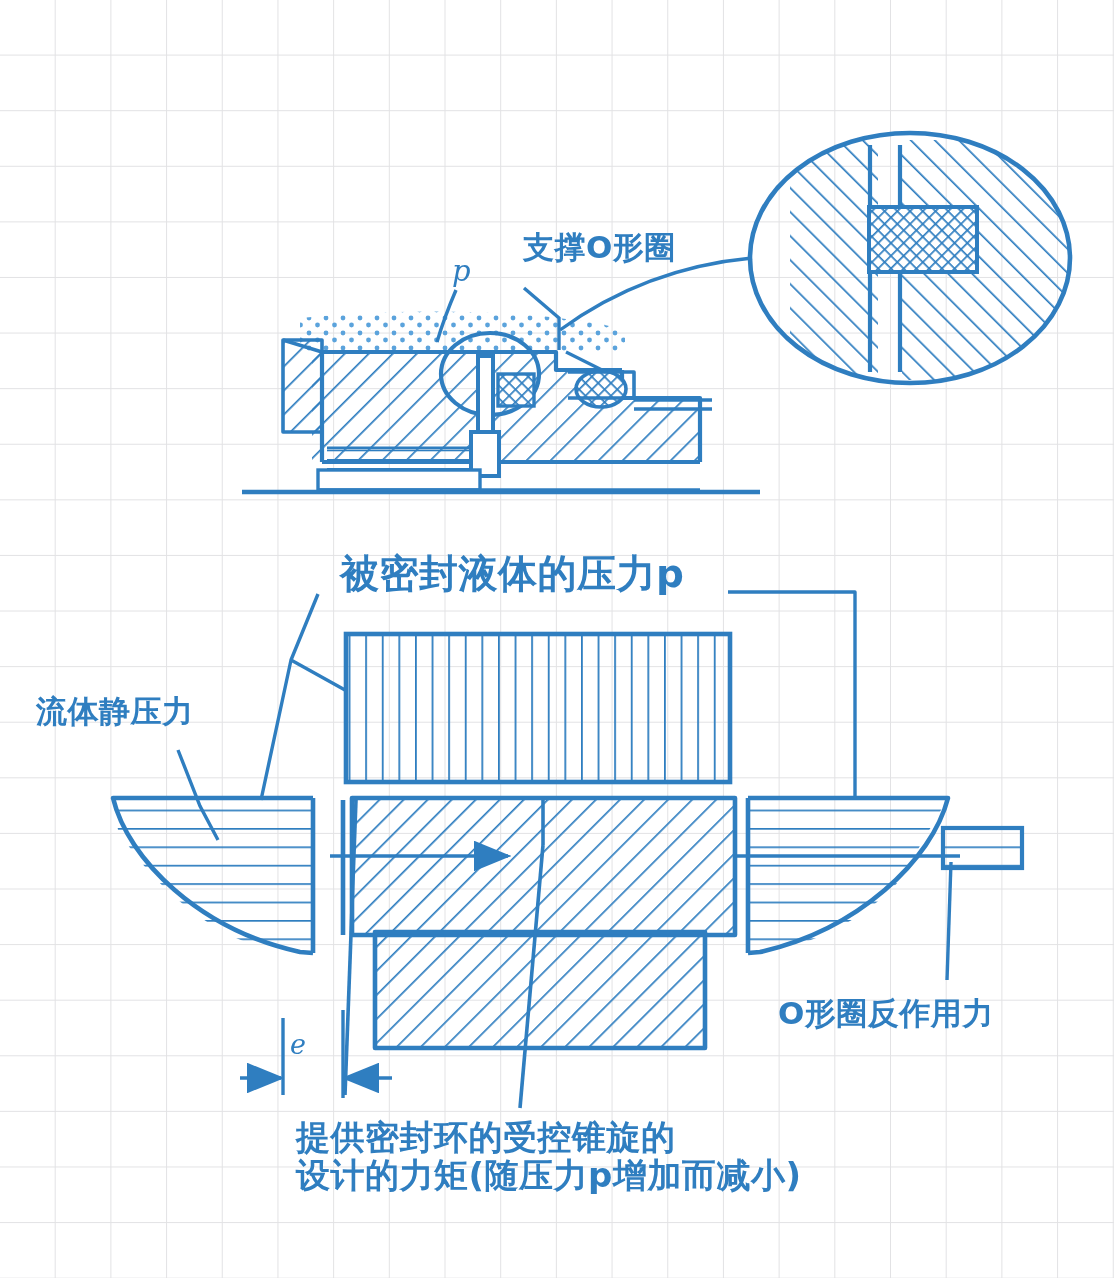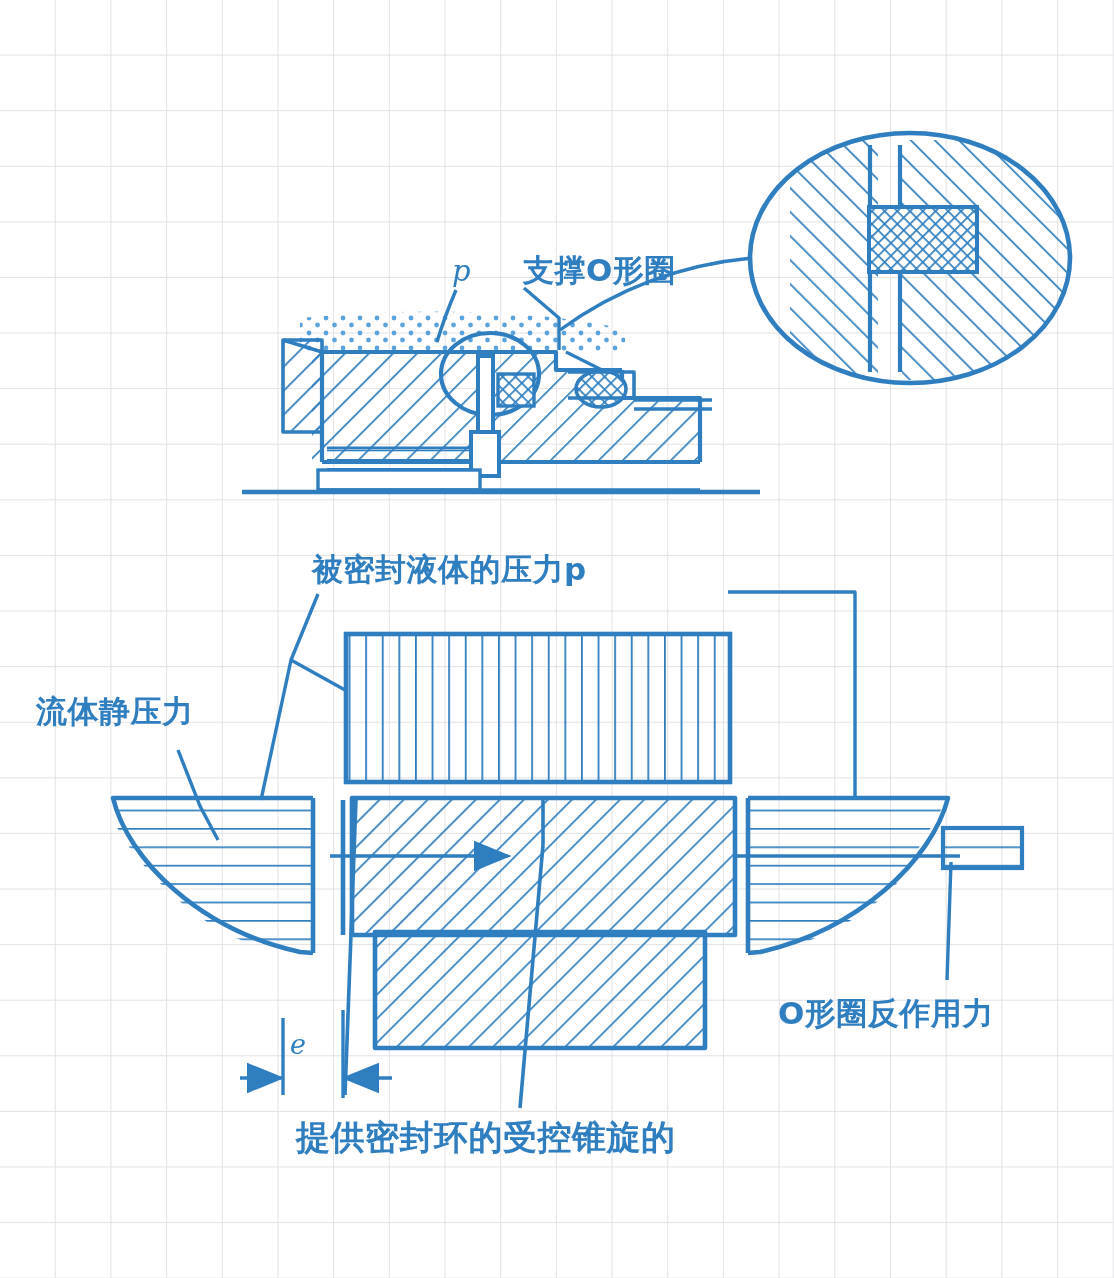--- a/index.html
+++ b/index.html
@@ -38,22 +38,22 @@
     letter-spacing: 0.5px;
   }
   .lbl-cn {
     font-family: "DejaVu Sans", "Liberation Sans", sans-serif;
   }
   .lbl-it {
     font-family: "DejaVu Serif", "Liberation Serif", serif;
     font-style: italic;
     font-weight: normal;
   }
-  #label-supporting-oring { left: 523px; top: 253px; font-size: 31px; }
-  #label-sealed-fluid-pressure { left: 312px; top: 552px; font-size: 31px; }
+  #label-supporting-oring { left: 523px; top: 230px; font-size: 31px; }
+  #label-sealed-fluid-pressure { left: 340px; top: 552px; font-size: 39px; }
   #label-hydrostatic-pressure { left: 36px; top: 694px; font-size: 31px; }
   #label-oring-reaction-force { left: 778px; top: 996px; font-size: 31px; }
   #label-caption { left: 296px; top: 1118px; font-size: 34px; }
   #label-p-upper { left: 452px; top: 255px; font-size: 29px; }
   #label-e-dim { left: 290px; top: 1030px; font-size: 27px; }
 </style>
 </head>
 <body>
 
 <div id="page">
@@ -298,15 +298,16 @@
   <div class="lbl lbl-cn" id="label-hydrostatic-pressure">流体静压力</div>
 
   <div class="lbl lbl-cn" id="label-oring-reaction-force">O形圈反作用力</div>
 
   <div class="lbl lbl-it" id="label-p-upper">p</div>
 
   <div class="lbl lbl-it" id="label-e-dim">e</div>
 
   <div class="lbl lbl-cn" id="label-caption">
     <div>提供密封环的受控锥旋的</div>
+    <div>设计的力矩(随压力p增加而减小)</div>
   </div>
 
 </div>
 
 </body></html>

